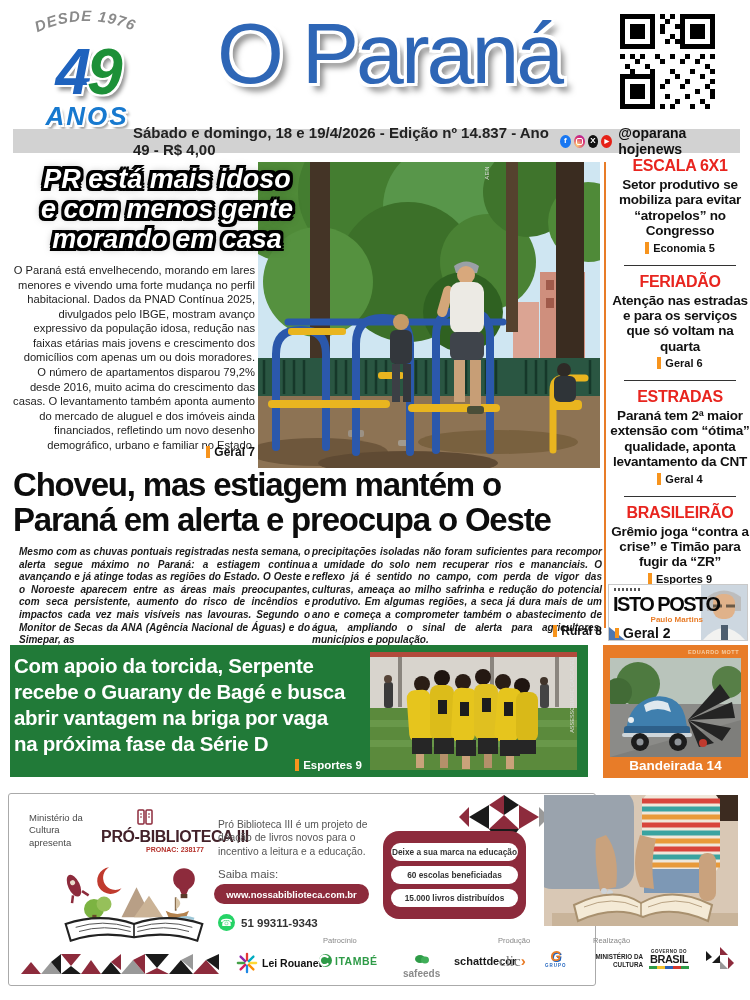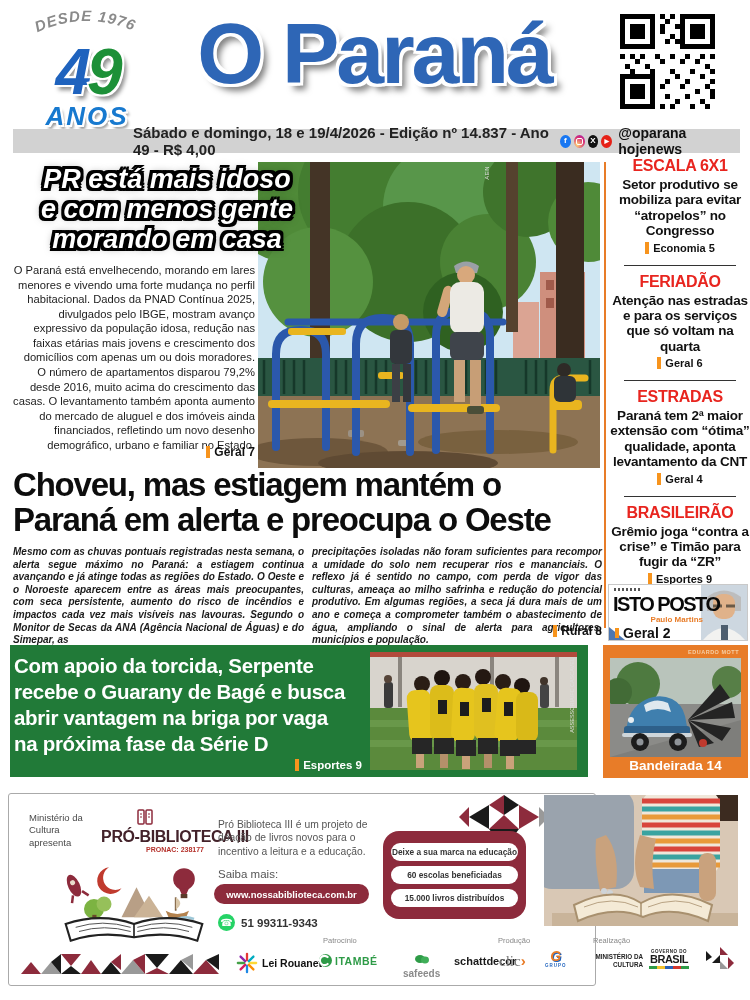--- a/index.html
+++ b/index.html
@@ -7,21 +7,21 @@
   .page { position:relative; width:750px; height:1000px; background:#fff; overflow:hidden; }
   .abs { position:absolute; }
 
   
   .logo49 { left:12px; top:4px; width:150px; height:124px; text-align:center; }
   .num49 { font-size:64px; font-weight:bold; font-style:italic; line-height:.95; letter-spacing:-4px;
            text-shadow:-2px -2px 0 #fff,2px -2px 0 #fff,-2px 2px 0 #fff,2px 2px 0 #fff,4px 5px 4px rgba(0,0,0,.45); }
   .num49 .d4 { color:#1f63be; } .num49 .d9 { color:#1d9038; }
   .anos { font-size:26px; font-weight:bold; font-style:italic; color:#1779cf; letter-spacing:2px; margin-top:-2px;
           text-shadow:-2px -2px 0 #fff,2px -2px 0 #fff,-2px 2px 0 #fff,2px 2px 0 #fff,3px 4px 3px rgba(0,0,0,.45); }
-  .masthead { left:144px; top:8px; width:460px; text-align:center; font-size:86px; font-weight:bold; color:#2e66b6;
+  .masthead { left:159px; top:8px; width:460px; text-align:center; font-size:86px; font-weight:normal; color:#2e66b6;
               letter-spacing:-3px; line-height:1.05;
               text-shadow:-3px -3px 0 #fff,3px -3px 0 #fff,-3px 3px 0 #fff,3px 3px 0 #fff,0 -3px 0 #fff,0 3px 0 #fff,-3px 0 0 #fff,3px 0 0 #fff,6px 7px 6px rgba(0,0,0,.5); }
   .qr { left:620px; top:14px; width:95px; height:95px; }
 
   .datebar { left:13px; top:129px; width:727px; height:24px; background:#d2d2d2; display:flex; align-items:center; }
   .dateline { margin-left:120px; font-size:15px; font-weight:bold; color:#222; }
   .social { margin-left:auto; margin-right:8px; display:flex; gap:3px; align-items:center; }
   .sicon { width:13px; height:13px; border-radius:50%; display:flex; align-items:center; justify-content:center;
            color:#fff; font-size:8px; font-weight:bold; line-height:1; }
   .fb { background:#1877f2; } .ig { background:radial-gradient(circle at 30% 75%, #feda75, #d62976 60%, #962fbf); }
@@ -44,21 +44,21 @@
   .lead-body { left:12px; top:263px; width:243px; text-align:right; font-size:11.2px; line-height:1.3; color:#1c1c1c; }
   .lead-tag { left:12px; top:444px; width:243px; text-align:right; }
 
   .vdivider { left:604px; top:162px; width:2px; height:466px; background:#e87c28; }
 
   
   .story2-headline { left:13px; top:468px; width:600px; font-size:33px; font-weight:bold; color:#0d0d0d;
                      line-height:1.05; letter-spacing:-1.2px; white-space:nowrap; }
   .story2-col { top:546px; width:291px; font-size:10px; line-height:1.26; font-weight:bold; font-style:italic;
                 color:#1a1a1a; text-align:justify; }
-  .c1 { left:13px; } .c2 { left:312px; width:290px; }
+  .c1 { left:19px; } .c2 { left:312px; width:290px; }
   .story2-tag { left:505px; top:623px; width:97px; text-align:right; }
 
   
   .sidebar { left:610px; top:157px; width:140px; text-align:center; }
   .kicker { color:#e8251f; font-weight:bold; font-size:16px; letter-spacing:-.3px; margin-bottom:2px; }
   .brief-text { font-size:13.5px; font-weight:bold; color:#111; line-height:1.14; letter-spacing:-.2px; }
   .brief .tag { font-size:11px; margin-top:3px; }
   .brief-div { border-top:1.5px solid #333; width:112px; margin:7px auto 7px auto; }
 
   .istoposto { left:608px; top:584px; width:140px; height:57px; background:#fff; border:1px solid #c9c9c9; overflow:hidden; }

